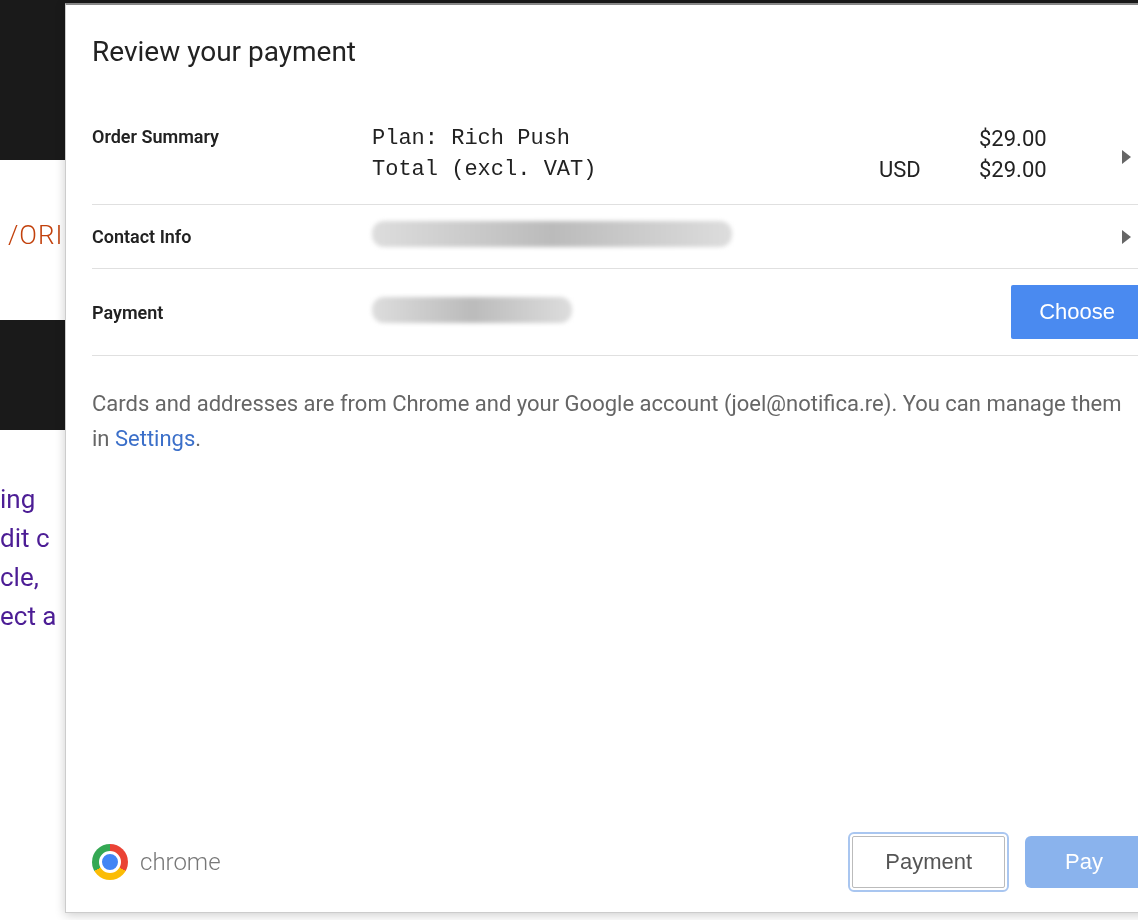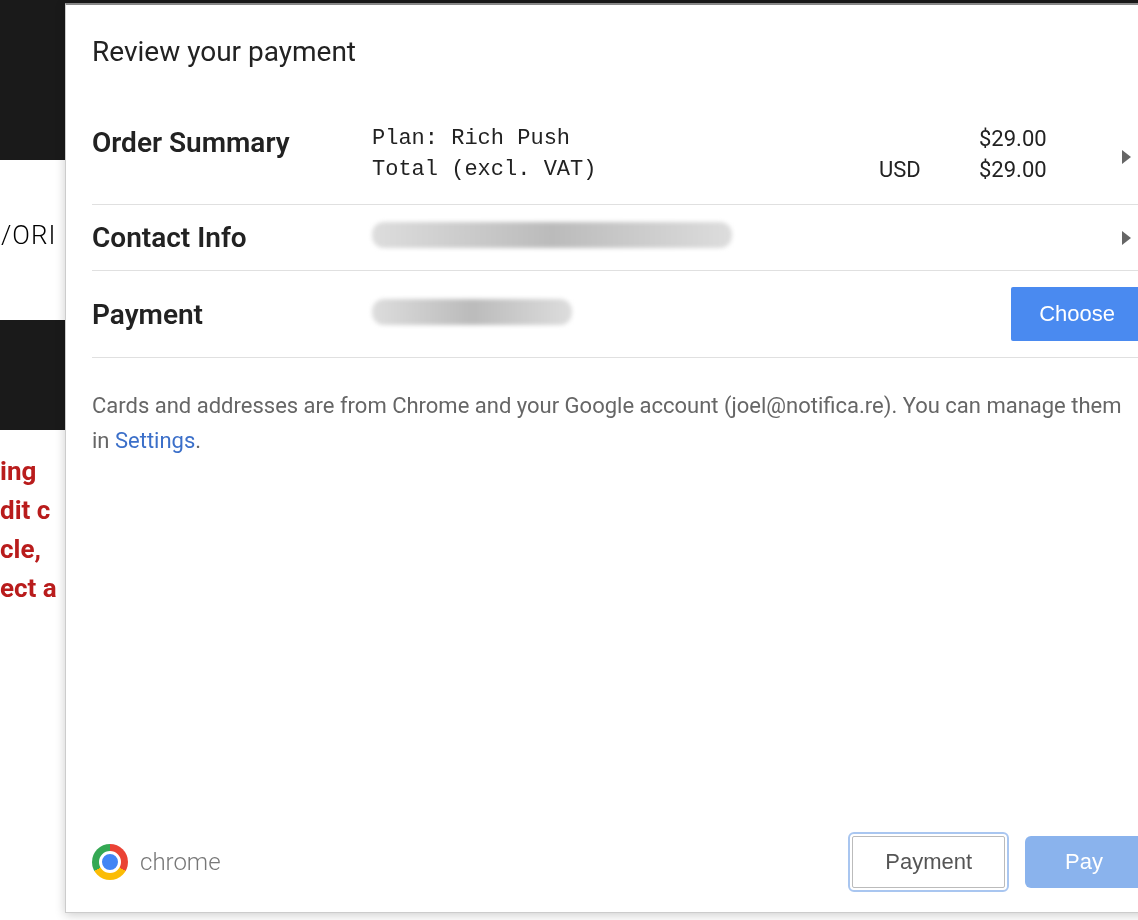--- a/index.html
+++ b/index.html
@@ -25,31 +25,31 @@
     }
     .bg-dark-2 {
       position: absolute;
       top: 320px; left: 0; right: 0;
       height: 110px;
       background: #1a1a1a;
     }
     .bg-text-left {
       position: absolute;
       left: 0;
-      top: 452px;
-      color: #b91c1c;
+      top: 480px;
+      color: #4c1d95;
       font-size: 26px;
       line-height: 1.5;
-      font-weight: 700;
+      font-weight: 400;
     }
     .bg-word {
       position: absolute;
-      left: 1px;
+      left: 8px;
       top: 220px;
-      color: #000000;
+      color: #c2410c;
       font-size: 26px;
       font-weight: 300;
       letter-spacing: 1px;
     }
     .notif-badge {
       position: absolute;
       top: 40px;
       right: 2px;
       width: 64px;
       height: 40px;
@@ -107,21 +107,21 @@
       margin-bottom: 42px;
     }
     .section {
       display: flex;
       padding: 16px 0;
       border-bottom: 1px solid #e0e0e0;
       position: relative;
     }
     .section-label {
       width: 280px;
-      font-size: 28px;
+      font-size: 18px;
       font-weight: 600;
       color: #222;
       flex-shrink: 0;
     }
     .section-content {
       flex: 1;
       font-size: 22px;
       color: #222;
     }
     .order-row {

